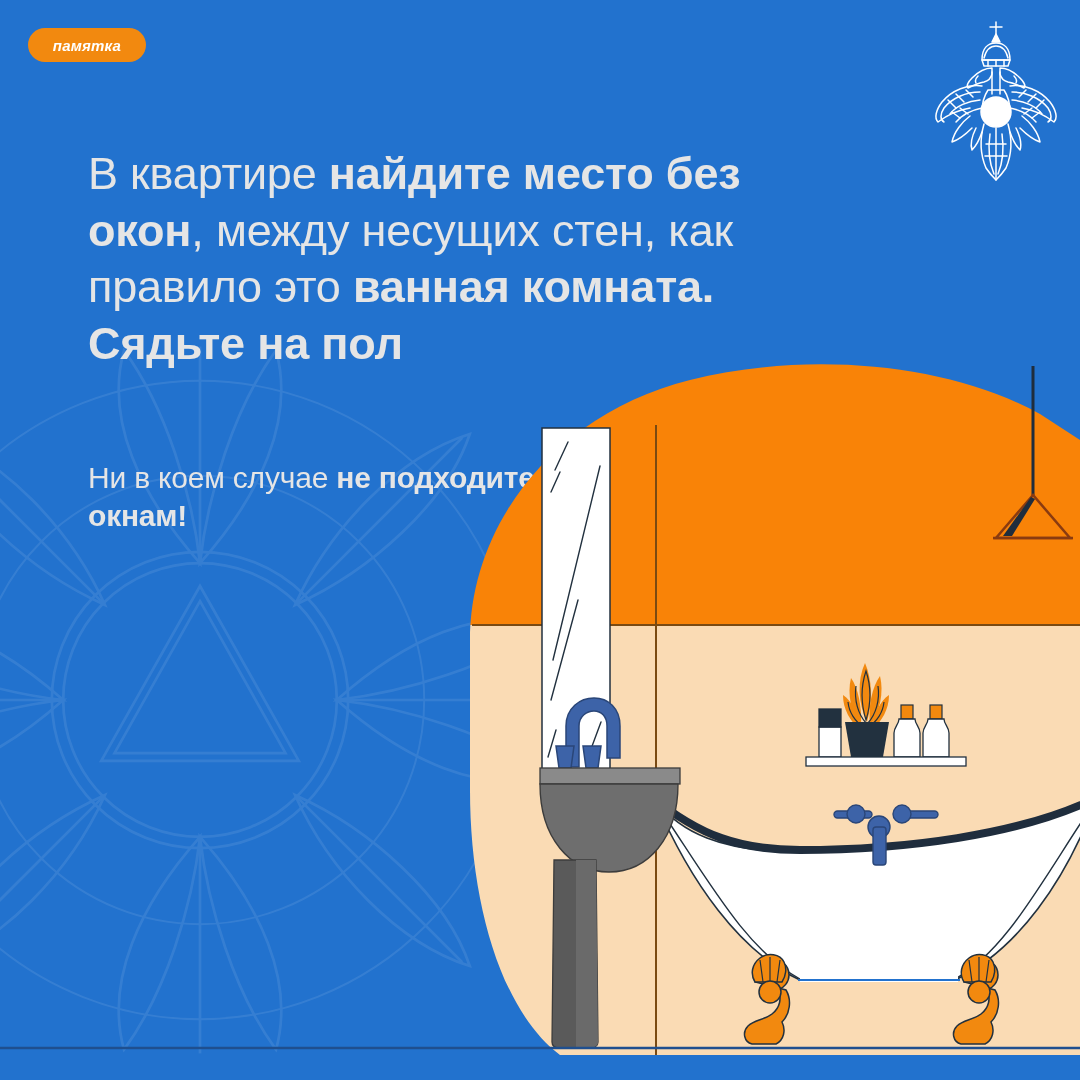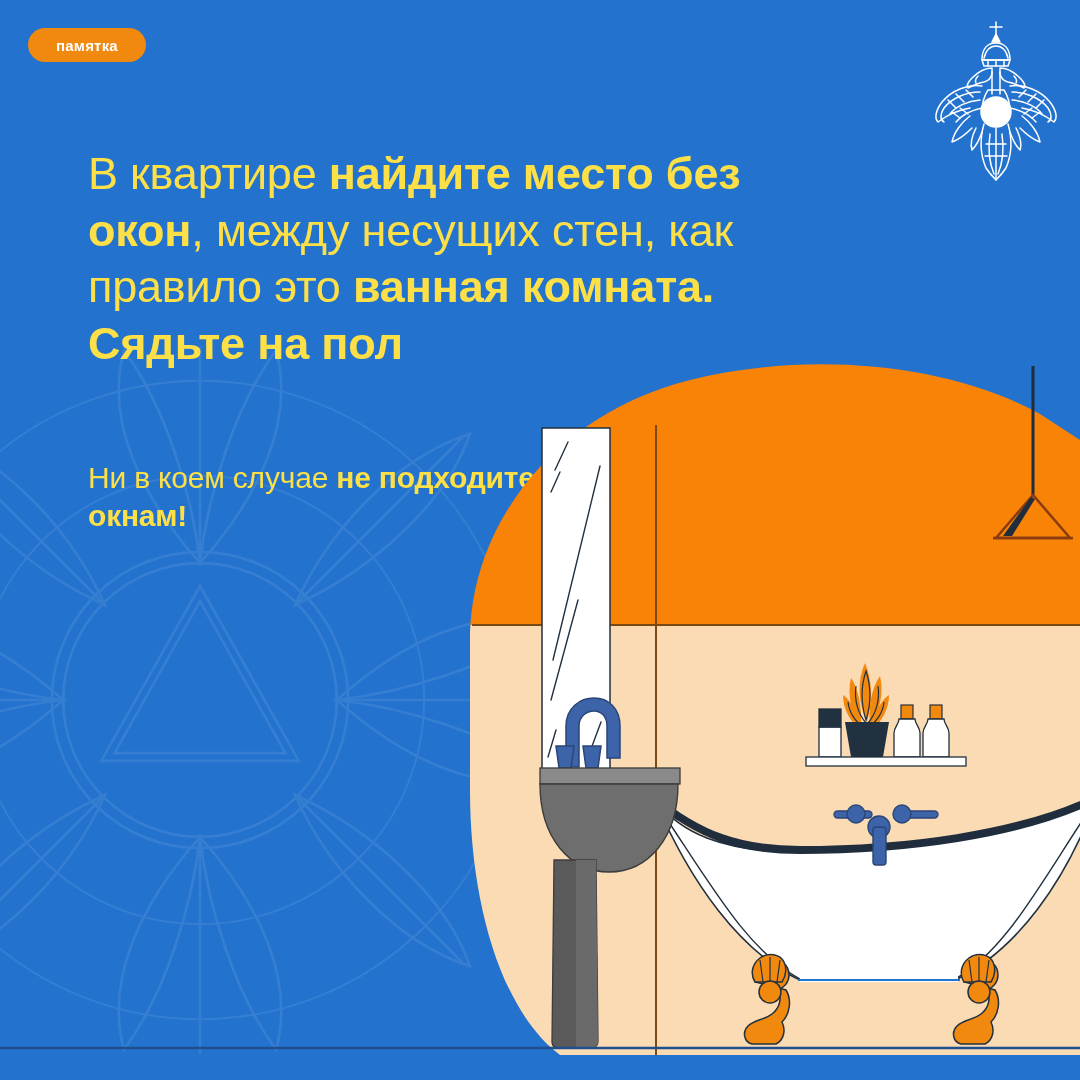--- a/index.html
+++ b/index.html
@@ -22,32 +22,33 @@
   .watermark svg{width:100%;height:100%;display:block;}
 
   
   .badge{
     position:absolute;left:28px;top:28px;
     height:34px;min-width:118px;padding:0 22px;
     background:#f2890f;border-radius:18px;
     display:flex;align-items:center;justify-content:center;
     color:#ffffff;font-size:15px;font-weight:700;letter-spacing:.2px;
     box-sizing:border-box;
+    font-style:italic;
   }
 
   
   .emblem{
     position:absolute;right:14px;top:16px;width:140px;height:170px;
   }
   .emblem svg{width:100%;height:100%;display:block;}
 
   
   .copy{
     position:absolute;left:88px;top:146px;width:720px;
-    color:#fde047;
+    color:#e5e5e5;
   }
   .para1{
     font-size:45px;line-height:1.26;font-weight:400;
     margin:0;letter-spacing:-.2px;
   }
   .para1 b{font-weight:700;}
   .para2{
     margin:86px 0 0 0;
     font-size:30px;line-height:1.28;font-weight:400;letter-spacing:-.2px;
     max-width:470px;

